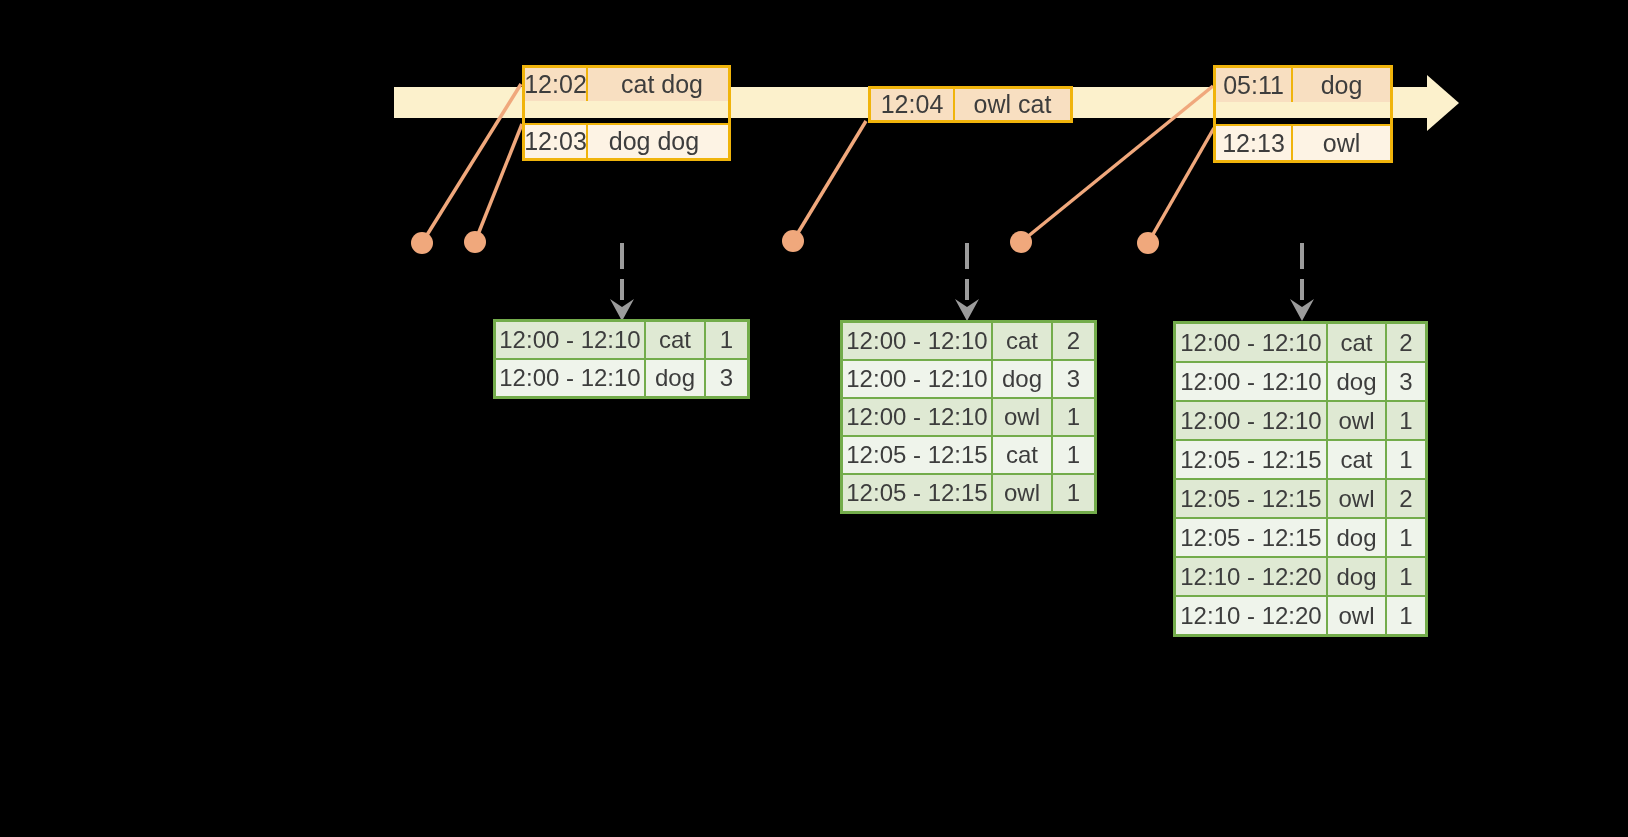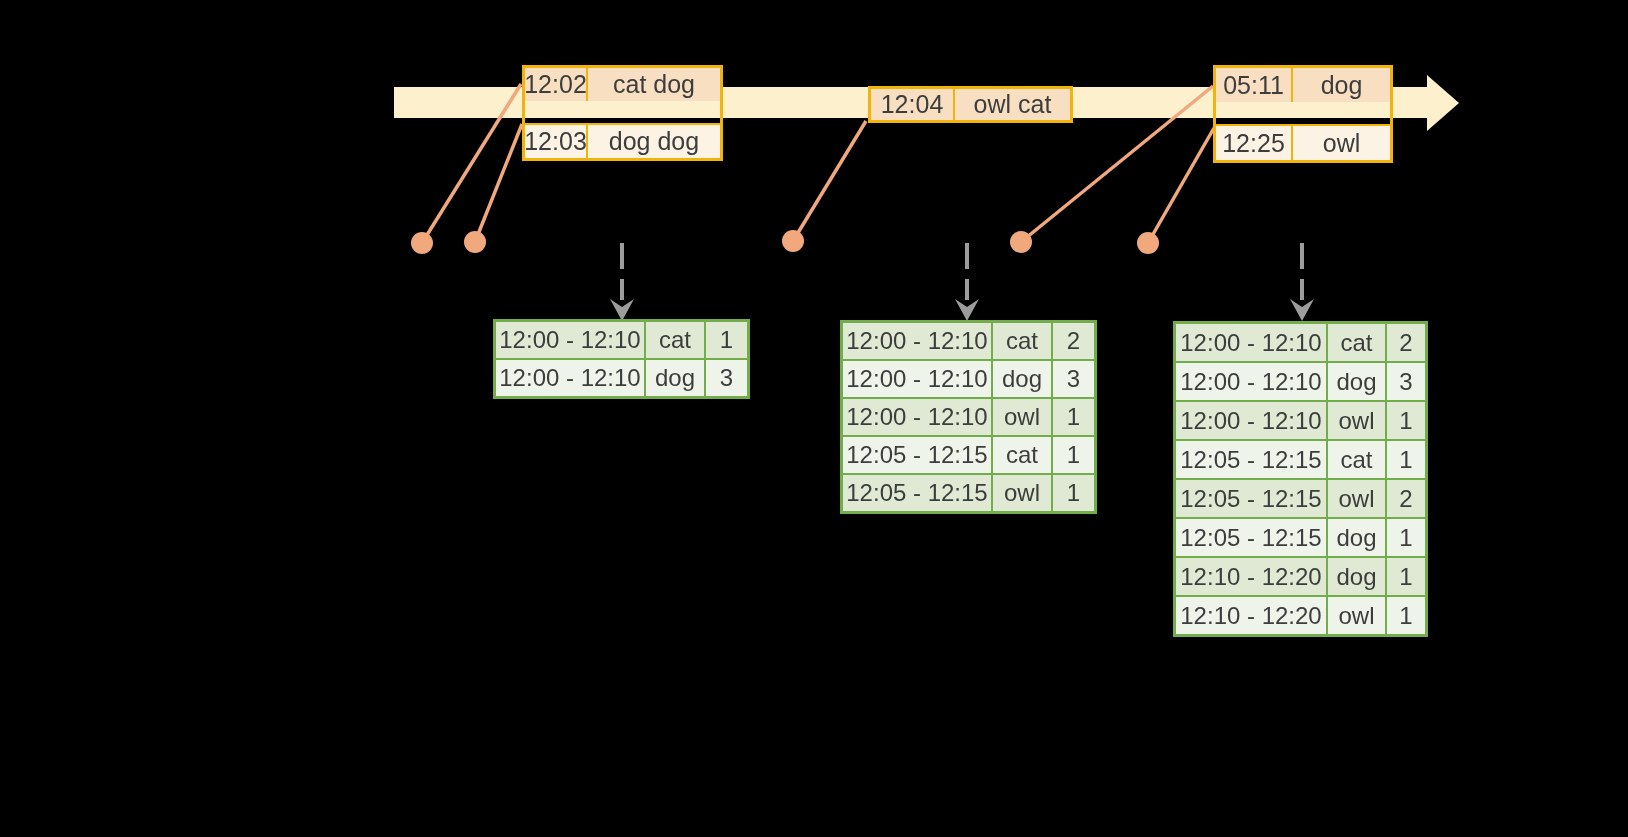--- a/index.html
+++ b/index.html
@@ -127,42 +127,42 @@
     <line class="trigger-line" x1="967" y1="243" x2="967" y2="300"></line>
     <path class="trigger-head" d="M955,299 L967,321 L979,299 L967,307 Z"></path>
 
     <line class="trigger-line" x1="1302" y1="243" x2="1302" y2="300"></line>
     <path class="trigger-head" d="M1290,299 L1302,321 L1314,299 L1302,307 Z"></path>
   </svg>
 
   <div class="dtable event-table" style="left:522px; top:65px;">
       <div class="trow dark" style="height: 33px;">
         <div class="tcell" style="width: 61px;">12:02</div>
-        <div class="tcell" style="width: 132px;">cat dog</div>
+        <div class="tcell" style="width: 132px; padding-left: 8px;">cat dog</div>
       </div>
       <div class="trow light" style="height: 33px;">
         <div class="tcell" style="width: 61px;">12:03</div>
         <div class="tcell" style="width: 132px;">dog dog</div>
       </div>
     </div>
 
   <div class="dtable event-table" style="left:868px; top:86px;">
       <div class="trow dark" style="height: 31px;">
         <div class="tcell" style="width: 82px;">12:04</div>
         <div class="tcell" style="width: 115px;">owl cat</div>
       </div>
     </div>
 
   <div class="dtable event-table" style="left:1213px; top:65px;">
       <div class="trow dark" style="height: 34px;">
         <div class="tcell" style="width: 75px;">05:11</div>
         <div class="tcell" style="width: 97px;">dog</div>
       </div>
       <div class="trow light" style="height: 34px;">
-        <div class="tcell" style="width: 75px;">12:25</div>
+        <div class="tcell" style="width: 75px;">12:13</div>
         <div class="tcell" style="width: 97px;">owl</div>
       </div>
     </div>
 
   <div class="dtable result-table" style="left:493px; top:319px;">
       <div class="trow dark" style="height: 36px;">
         <div class="tcell" style="width: 148px;">12:00 - 12:10</div>
         <div class="tcell" style="width: 58px;">cat</div>
         <div class="tcell" style="width: 41px;">1</div>
       </div>

